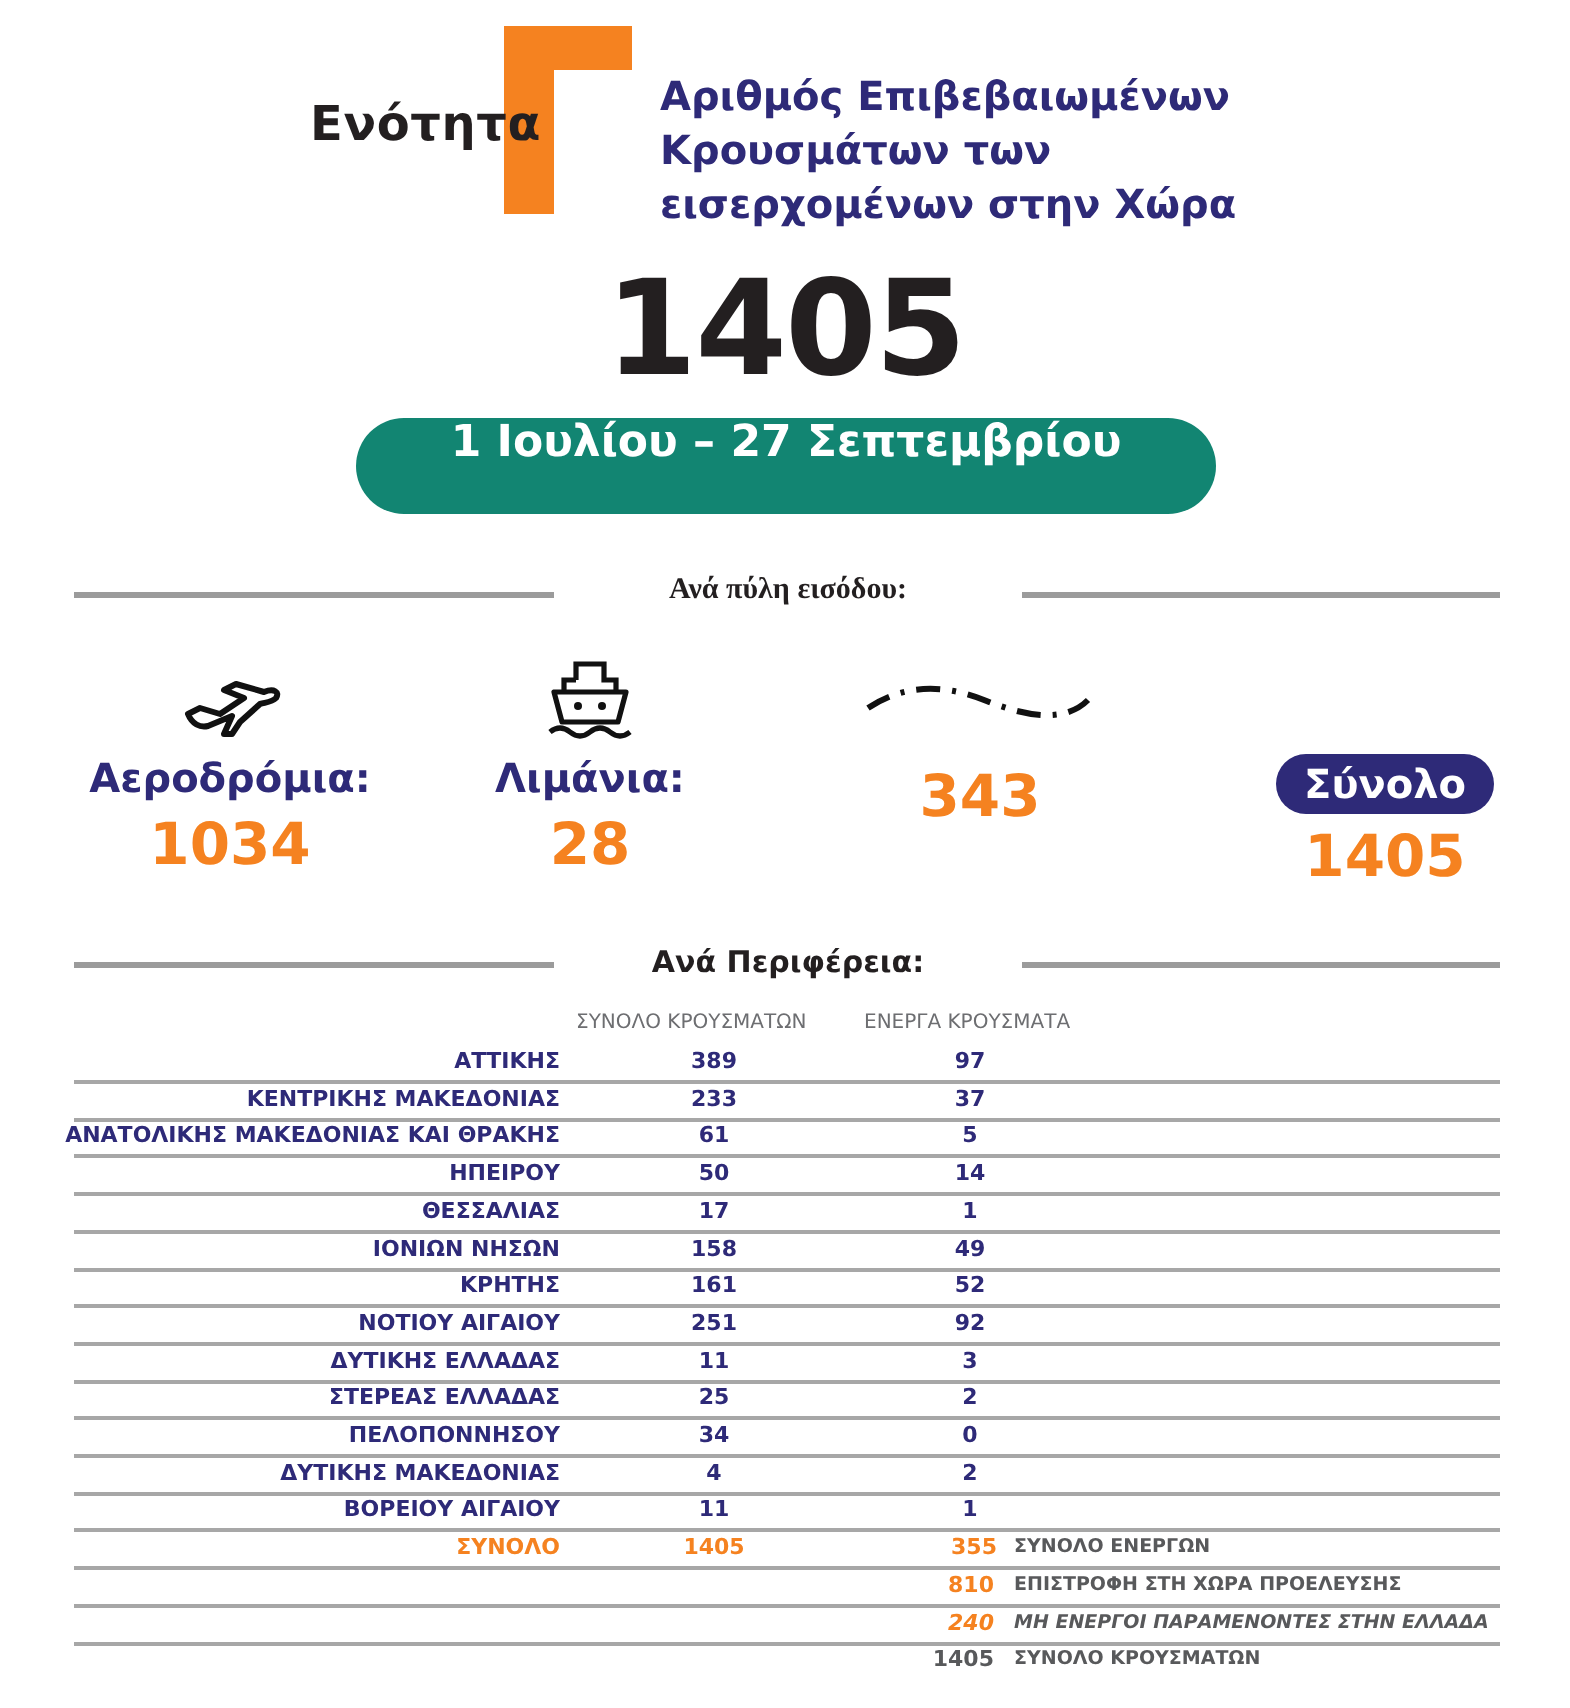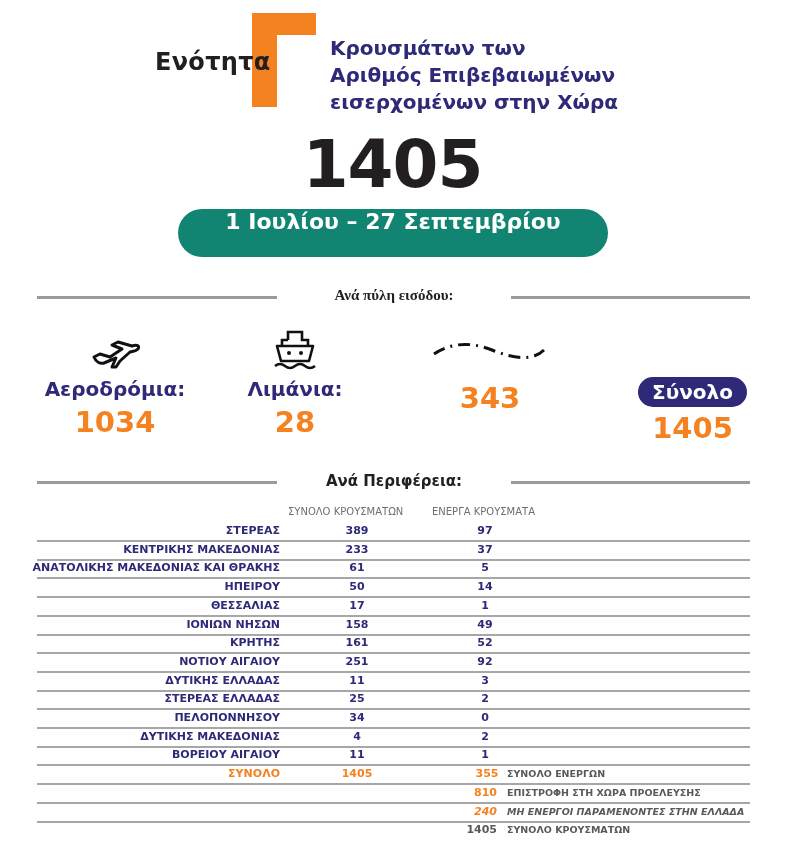--- a/index.html
+++ b/index.html
@@ -57,22 +57,22 @@
   .extra-row.last { border-bottom:none; }
   .extra-row.last .active { color:#58595b; }
 </style>
 </head>
 <body>
 
 <div class="abs orange-v"></div>
 <div class="abs orange-h"></div>
 <div class="abs section-label">Ενότητα</div>
 <div class="abs title">
+  <div>Αριθμός Επιβεβαιωμένων</div>
   <div>Κρουσμάτων των</div>
-  <div>Αριθμός Επιβεβαιωμένων</div>
   <div>εισερχομένων στην Χώρα</div>
 </div>
 <div class="abs big-total">1405</div>
 <div class="abs date-pill">
   <span>1 Ιουλίου – 27 Σεπτεμβρίου</span>
 </div>
 
 <div class="abs rule rule-l1"></div>
 <div class="abs sub-heading sub-1">Ανά πύλη εισόδου:</div>
 <div class="abs rule rule-r1"></div>
@@ -110,21 +110,21 @@
 
 <div class="abs rule rule-l2"></div>
 <div class="abs sub-heading sub-2">Ανά Περιφέρεια:</div>
 <div class="abs rule rule-r2"></div>
 
 <div class="abs col-head col-head-total">ΣΥΝΟΛΟ ΚΡΟΥΣΜΑΤΩΝ</div>
 <div class="abs col-head col-head-active">ΕΝΕΡΓΑ ΚΡΟΥΣΜΑΤΑ</div>
 
 <div id="region-table">
     <div class="row" style="top: 521px;">
-      <span class="name">ΣΤΕΡΕΑΣ</span>
+      <span class="name">ΑΤΤΙΚΗΣ</span>
       <span class="total">389</span>
       <span class="active">97</span>
     </div>
     <div class="row" style="top: 539.7px;">
       <span class="name">ΚΕΝΤΡΙΚΗΣ ΜΑΚΕΔΟΝΙΑΣ</span>
       <span class="total">233</span>
       <span class="active">37</span>
     </div>
     <div class="row" style="top: 558.4px;">
       <span class="name">ΑΝΑΤΟΛΙΚΗΣ ΜΑΚΕΔΟΝΙΑΣ ΚΑΙ ΘΡΑΚΗΣ</span>

